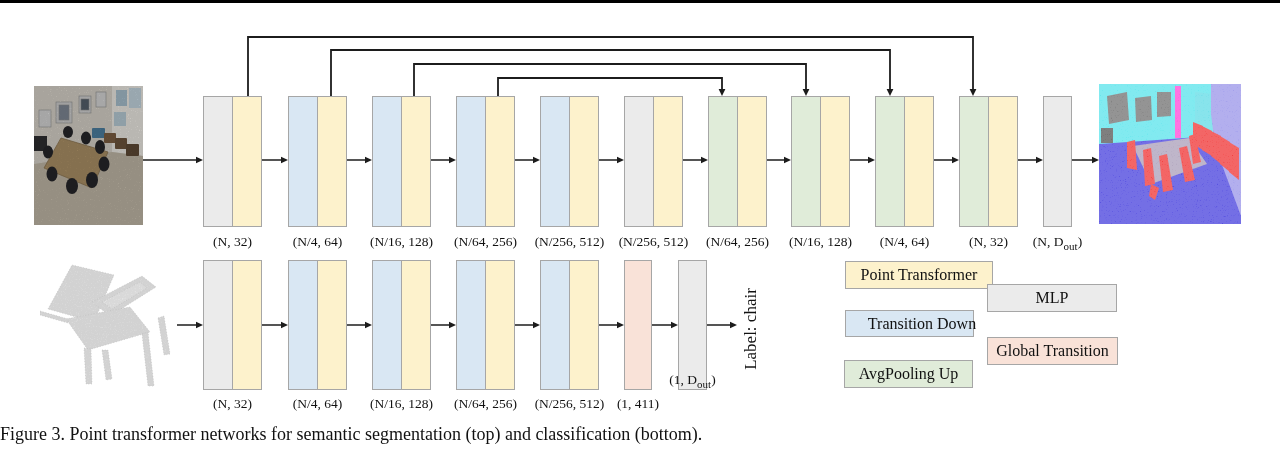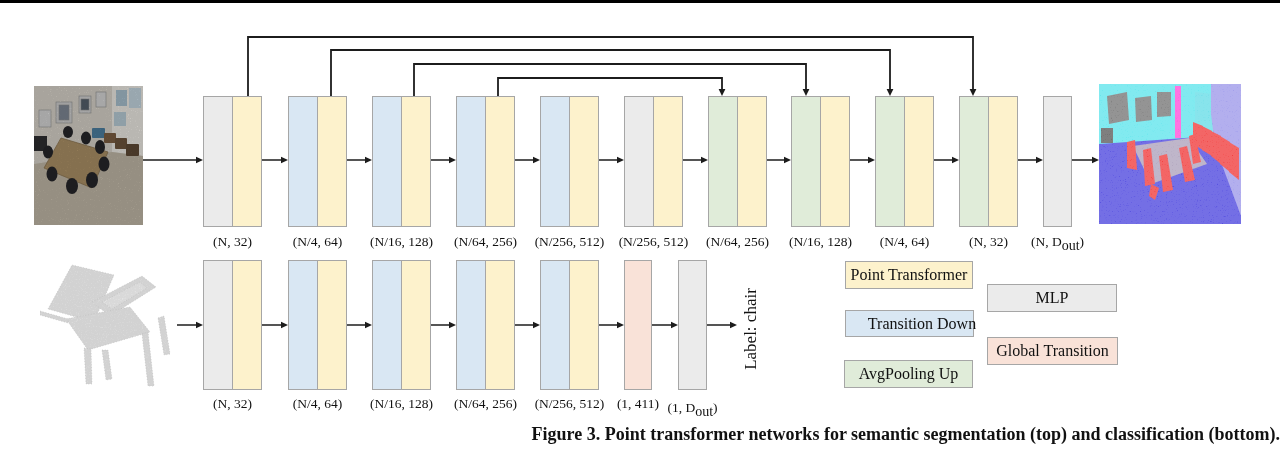--- a/index.html
+++ b/index.html
@@ -5,29 +5,29 @@
   html,body{margin:0;padding:0;background:#ffffff;}
   body{width:1280px;height:468px;position:relative;overflow:hidden;
        font-family:"Liberation Serif","DejaVu Serif",serif;color:#111;}
   #canvas{position:absolute;inset:0;width:1280px;height:468px;}
   #top-rule{position:absolute;left:0;top:0;width:1280px;height:3px;background:#000;}
   .block{position:absolute;display:flex;box-sizing:border-box;}
   .col{flex:1 1 0;border:1px solid var(--c-border,#a6a6a6);box-sizing:border-box;}
   .col + .col{border-left:none;}
   .blk-label{position:absolute;width:120px;text-align:center;font-size:13.5px;
              line-height:16px;white-space:nowrap;}
-  .blk-label sub{font-size:14px;line-height:0;text-align:center;}
+  .blk-label sub{font-size:11px;line-height:0;text-align:center;}
   #flow-overlay{position:absolute;left:0;top:0;pointer-events:none;z-index:5;}
   .legend-box{position:absolute;display:flex;align-items:center;justify-content:center;
               border:1px solid var(--c-border,#a6a6a6);box-sizing:border-box;
               font-size:16px;white-space:nowrap;}
   #cls-output-label{position:absolute;left:696px;top:319px;width:110px;height:20px;
               text-align:center;font-size:17px;transform:rotate(-90deg);white-space:nowrap;}
-  #caption{position:absolute;left:0;top:424px;width:1280px;text-align:right;
-           font-size:18px;margin:0;font-weight:bold;}
+  #caption{position:absolute;left:0;top:424px;width:1280px;text-align:left;
+           font-size:18px;margin:0;}
   .pc-img{position:absolute;}
 </style>
 </head>
 <body style="--c-border: #a6a6a6;">
 
 <div id="canvas">
 
   <div id="top-rule"></div>
 
   <svg class="pc-img" style="left:34px;top:86px;" width="109" height="139" viewBox="0 0 109 139">
@@ -222,21 +222,21 @@
         <div class="col" style="background: rgb(253, 242, 204);"></div>
       </div>
       <div class="blk-label" style="left: 509.5px; top: 396px;">(N/256, 512)</div>
       <div class="block" style="left: 624px; top: 260px; width: 28px; height: 130px;">
         <div class="col" style="background: rgb(249, 226, 216);"></div>
       </div>
       <div class="blk-label" style="left: 578px; top: 396px;">(1, 411)</div>
       <div class="block" style="left: 678px; top: 260px; width: 29px; height: 130px;">
         <div class="col" style="background: rgb(235, 235, 235);"></div>
       </div>
-      <div class="blk-label" style="left: 632.5px; top: 400px;"><span>(1, D</span><sub>out</sub><span>)</span></div>
+      <div class="blk-label" style="left: 632.5px; top: 372px;"><span>(1, D</span><sub>out</sub><span>)</span></div>
     </div>
 
   <svg id="flow-overlay" width="1280" height="468">
       <line x1="143" y1="160" x2="197" y2="160" stroke="#1c1c1c" stroke-width="1.5"></line>
       <polygon points="203,160 196,156.8 196,163.2" fill="#1c1c1c"></polygon>
       <line x1="262" y1="160" x2="282" y2="160" stroke="#1c1c1c" stroke-width="1.5"></line>
       <polygon points="288,160 281,156.8 281,163.2" fill="#1c1c1c"></polygon>
       <line x1="347" y1="160" x2="366" y2="160" stroke="#1c1c1c" stroke-width="1.5"></line>
       <polygon points="372,160 365,156.8 365,163.2" fill="#1c1c1c"></polygon>
       <line x1="431" y1="160" x2="450" y2="160" stroke="#1c1c1c" stroke-width="1.5"></line>
@@ -277,21 +277,21 @@
       <polygon points="973,96 969.6,89 976.4,89" fill="#1c1c1c"></polygon>
       <path d="M331,96 L331,50 L890,50 L890,89.5" fill="none" stroke="#1c1c1c" stroke-width="1.8"></path>
       <polygon points="890,96 886.6,89 893.4,89" fill="#1c1c1c"></polygon>
       <path d="M414,96 L414,64 L806,64 L806,89.5" fill="none" stroke="#1c1c1c" stroke-width="1.8"></path>
       <polygon points="806,96 802.6,89 809.4,89" fill="#1c1c1c"></polygon>
       <path d="M498,96 L498,78 L722,78 L722,89.5" fill="none" stroke="#1c1c1c" stroke-width="1.8"></path>
       <polygon points="722,96 718.6,89 725.4,89" fill="#1c1c1c"></polygon>
     </svg>
 
   <div id="legend">
-      <div class="legend-box" style="left: 845px; top: 261px; width: 128px; height: 28px; background: rgb(253, 242, 204);">Point Transformer</div>
+      <div class="legend-box" style="left: 845px; top: 261px; width: 148px; height: 28px; background: rgb(253, 242, 204);">Point Transformer</div>
       <div class="legend-box" style="left: 845px; top: 310px; width: 129px; height: 27px; background: rgb(217, 231, 243); padding-left: 25px;">Transition Down</div>
       <div class="legend-box" style="left: 844px; top: 360px; width: 129px; height: 28px; background: rgb(224, 236, 217);">AvgPooling Up</div>
       <div class="legend-box" style="left: 987px; top: 284px; width: 130px; height: 28px; background: rgb(235, 235, 235);">MLP</div>
       <div class="legend-box" style="left: 987px; top: 337px; width: 131px; height: 28px; background: rgb(249, 226, 216);">Global Transition</div>
     </div>
 
   <div id="cls-output-label">Label: chair</div>
 
   <p id="caption">Figure 3. Point transformer networks for semantic segmentation (top) and classification (bottom).</p>
 

